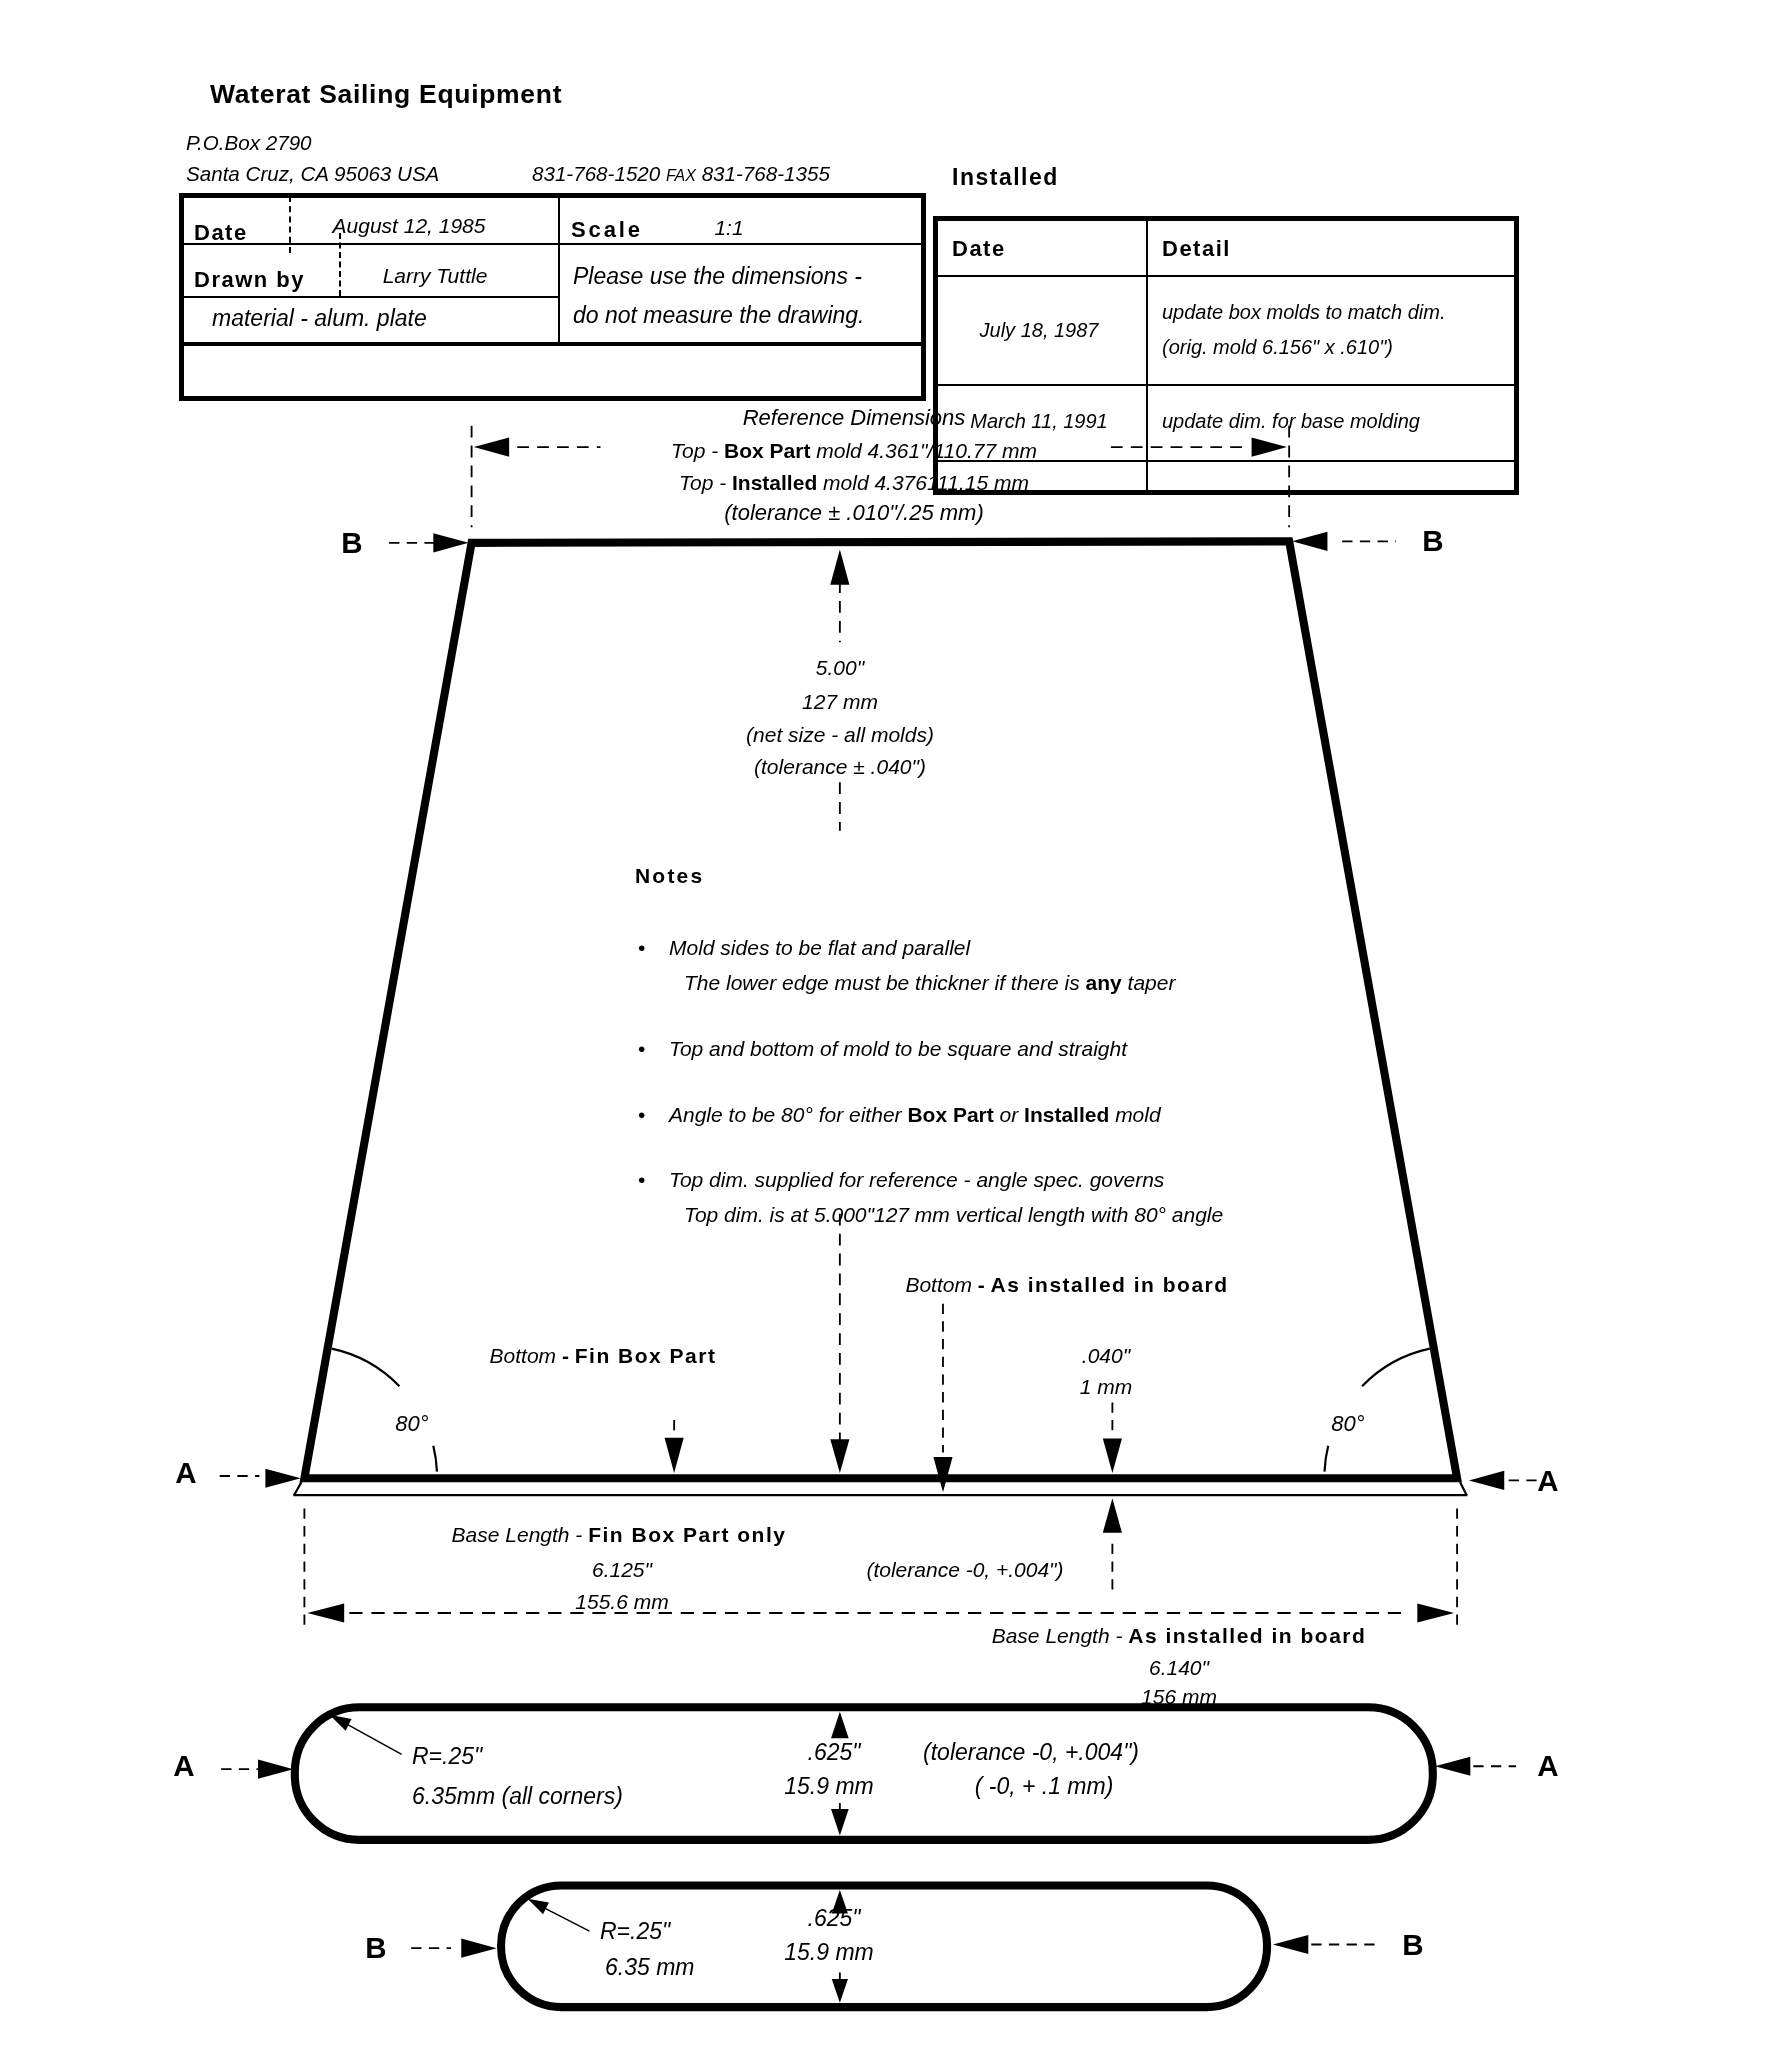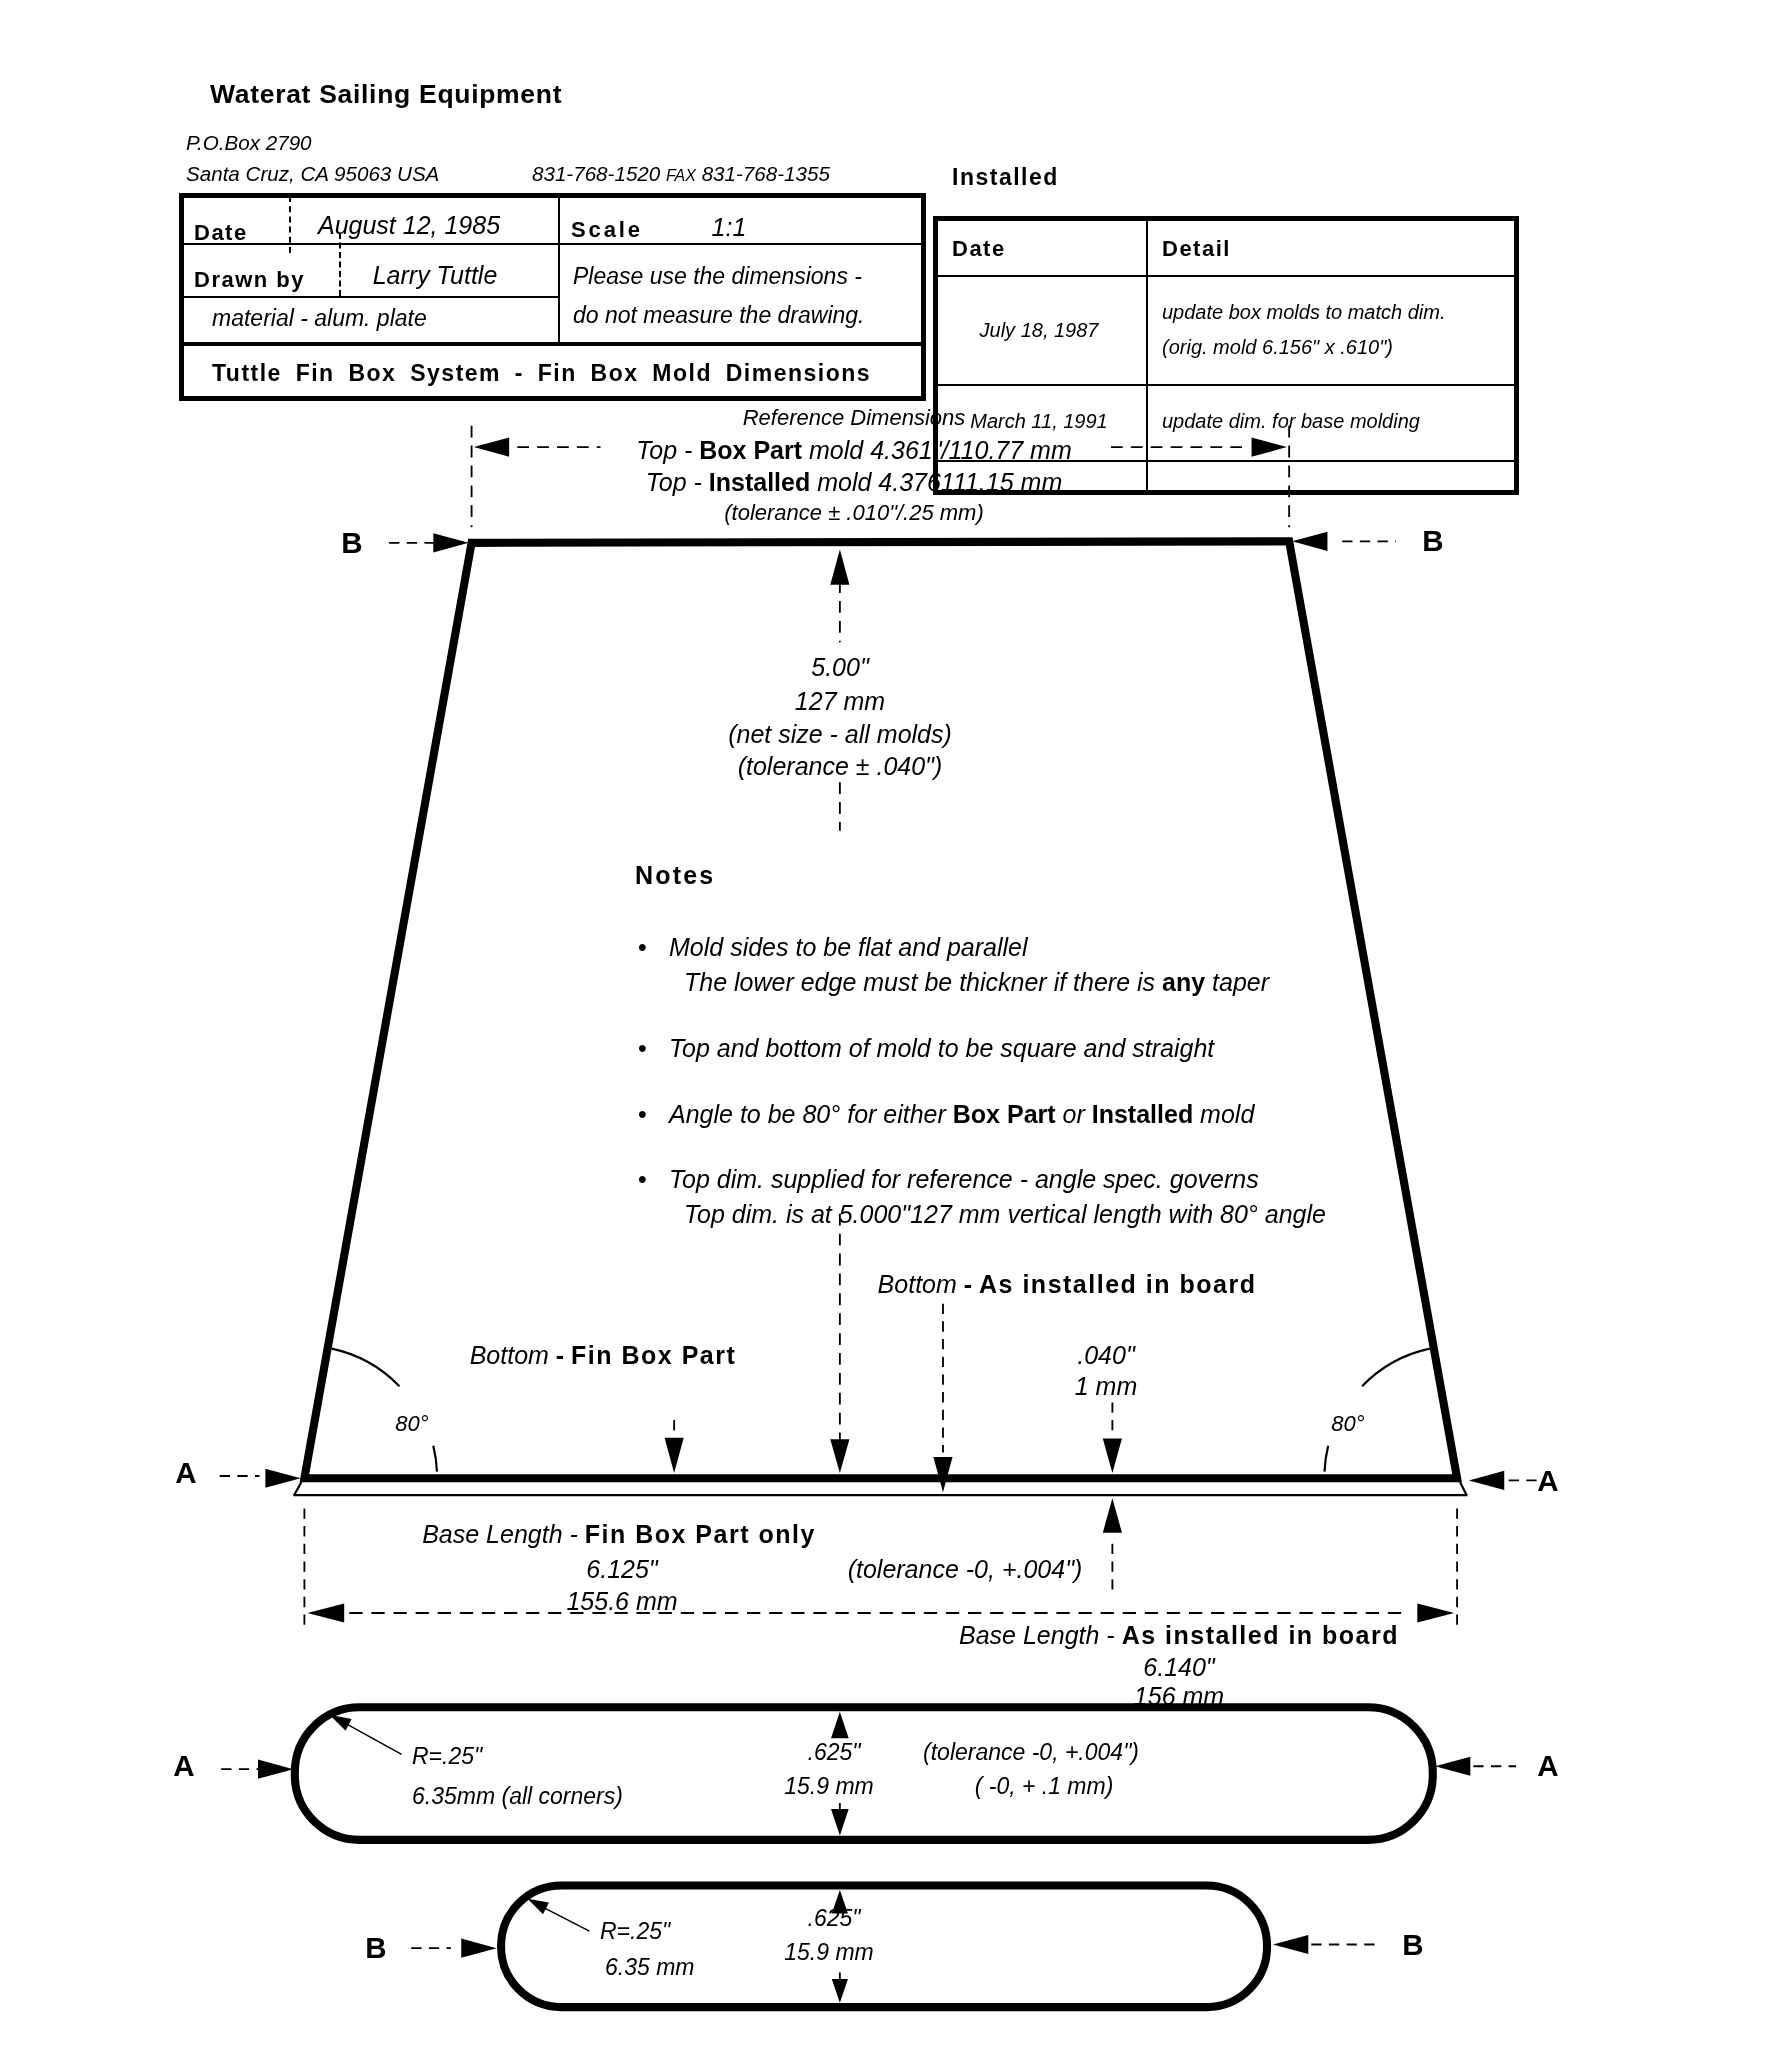--- a/index.html
+++ b/index.html
@@ -4,21 +4,21 @@
 <style>
   html,body{margin:0;padding:0;background:#fff;}
   .page{position:relative;width:1774px;height:2066px;background:#ffffff;color:#000;
         font-family:"Liberation Sans",sans-serif;overflow:hidden;}
   .t{position:absolute;white-space:nowrap;line-height:1;}
   .c{transform:translate(-50%,-50%);text-align:center;}
   .l{transform:translate(0,-50%);}
   .it{font-style:italic;}
   .b{font-weight:bold;}
   .fs27{font-size:20px;} .fs28{font-size:20.6px;} .fs30{font-size:22px;}
-  .fs31{font-size:23px;} .fs32{font-size:25px;}
+  .fs31{font-size:23px;} .fs32{font-size:21px;}
   .fs36{font-size:26.5px;} .fs40{font-size:29.5px;}
   .ls2{letter-spacing:1.5px;} .ls4{letter-spacing:2.9px;}
   .svg-layer{position:absolute;left:0;top:0;}
   .box{position:absolute;box-sizing:border-box;border:5.2px solid #000;}
   .hline{position:absolute;background:#000;height:1.5px;}
   .hline-thick{position:absolute;background:#000;height:4.4px;}
   .vline{position:absolute;background:#000;width:1.5px;}
   .vdash{position:absolute;width:0;border-left:2.9px dashed #000;}
 </style>
 </head>
@@ -126,21 +126,20 @@
 
   <div class="t l b fs30 ls2" style="left:194px;top:233px;">Date</div>
   <div class="t c it fs32" style="left:409px;top:225px;">August 12, 1985</div>
   <div class="t l b fs30 ls4" style="left:571px;top:230px;">Scale</div>
   <div class="t c it fs32" style="left:729px;top:227px;">1:1</div>
   <div class="t l b fs30 ls2" style="left:194px;top:280px;">Drawn by</div>
   <div class="t c it fs32" style="left:435px;top:275px;">Larry Tuttle</div>
   <div class="t l it fs31" style="left:573px;top:276px;">Please use the dimensions -</div>
   <div class="t l it fs31" style="left:212px;top:318px;">material - alum. plate</div>
   <div class="t l it fs31" style="left:573px;top:315px;">do not measure the drawing.</div>
-  <div class="t l b fs31 ls2" style="left:212px;top:373px;word-spacing:5.9px;">Tuttle Fin Box System - Fin Box Mold Dimensions</div>
 
   <div class="t l b fs31 ls2" style="left:952px;top:177px;">Installed</div>
   <div class="box" style="left:933px;top:216px;width:586px;height:279px;"></div>
   <div class="hline" style="left:933px;top:275px;width:586px;"></div>
   <div class="hline" style="left:933px;top:384px;width:586px;"></div>
   <div class="hline" style="left:933px;top:460px;width:586px;"></div>
   <div class="vline" style="left:1146px;top:216px;height:279px;"></div>
 
   <div class="t l b fs30 ls2" style="left:952px;top:249px;">Date</div>
   <div class="t l b fs30 ls2" style="left:1162px;top:249px;">Detail</div>

